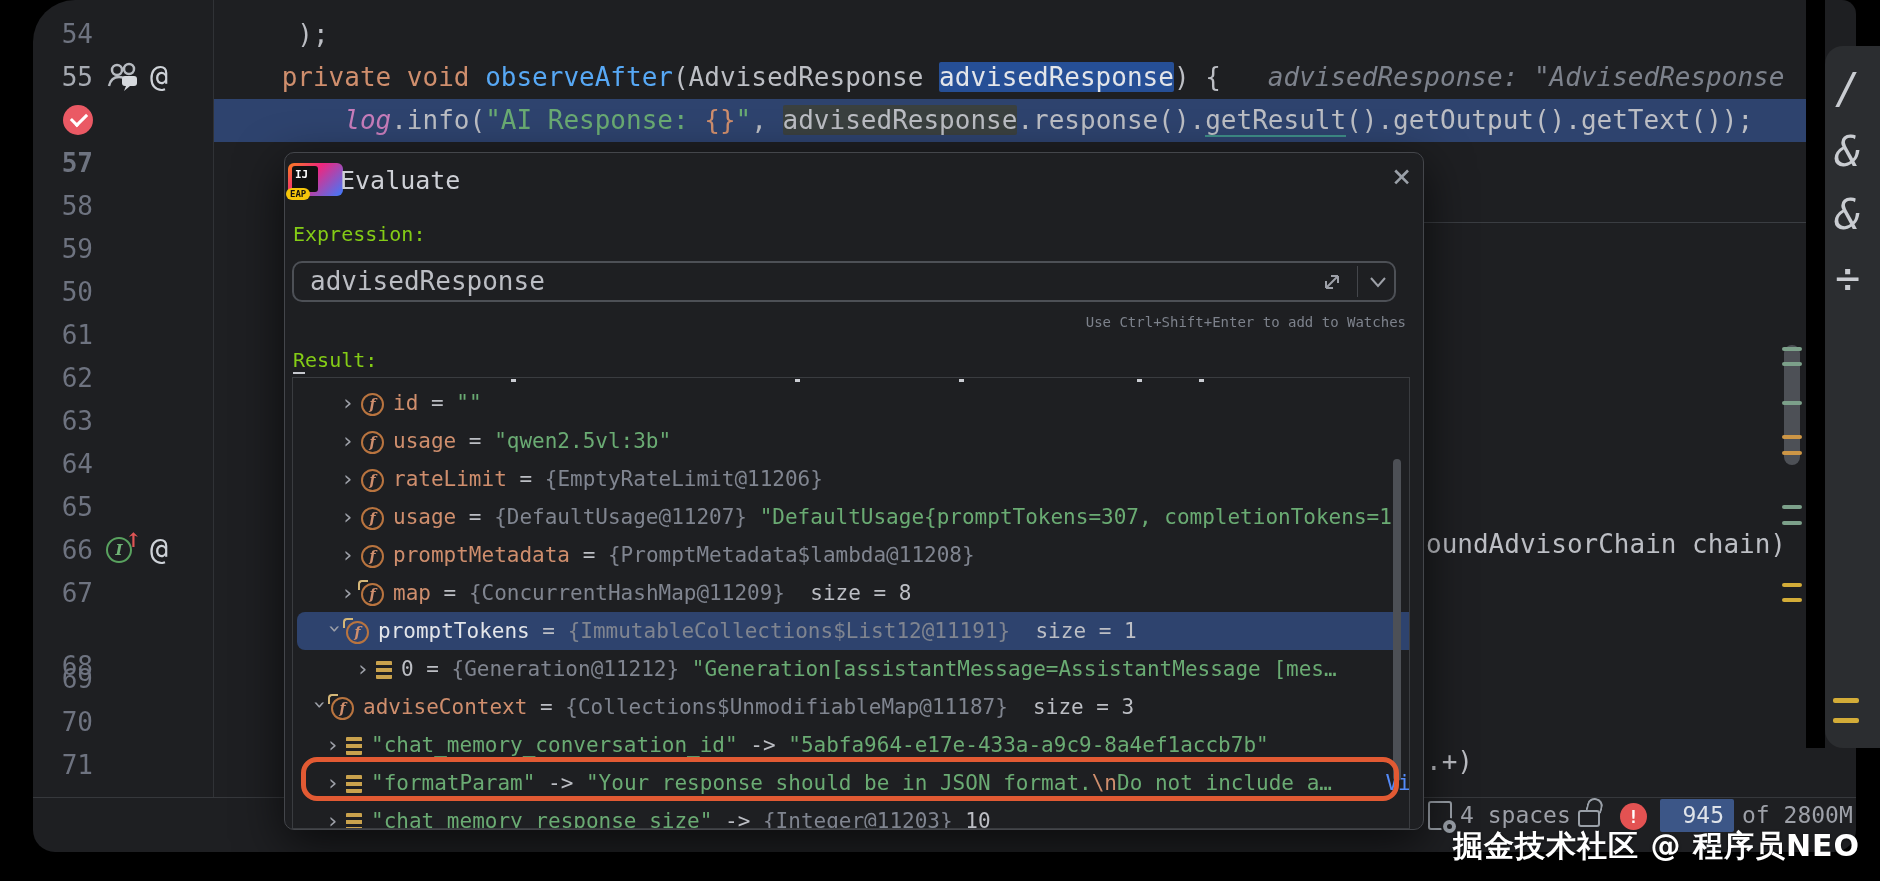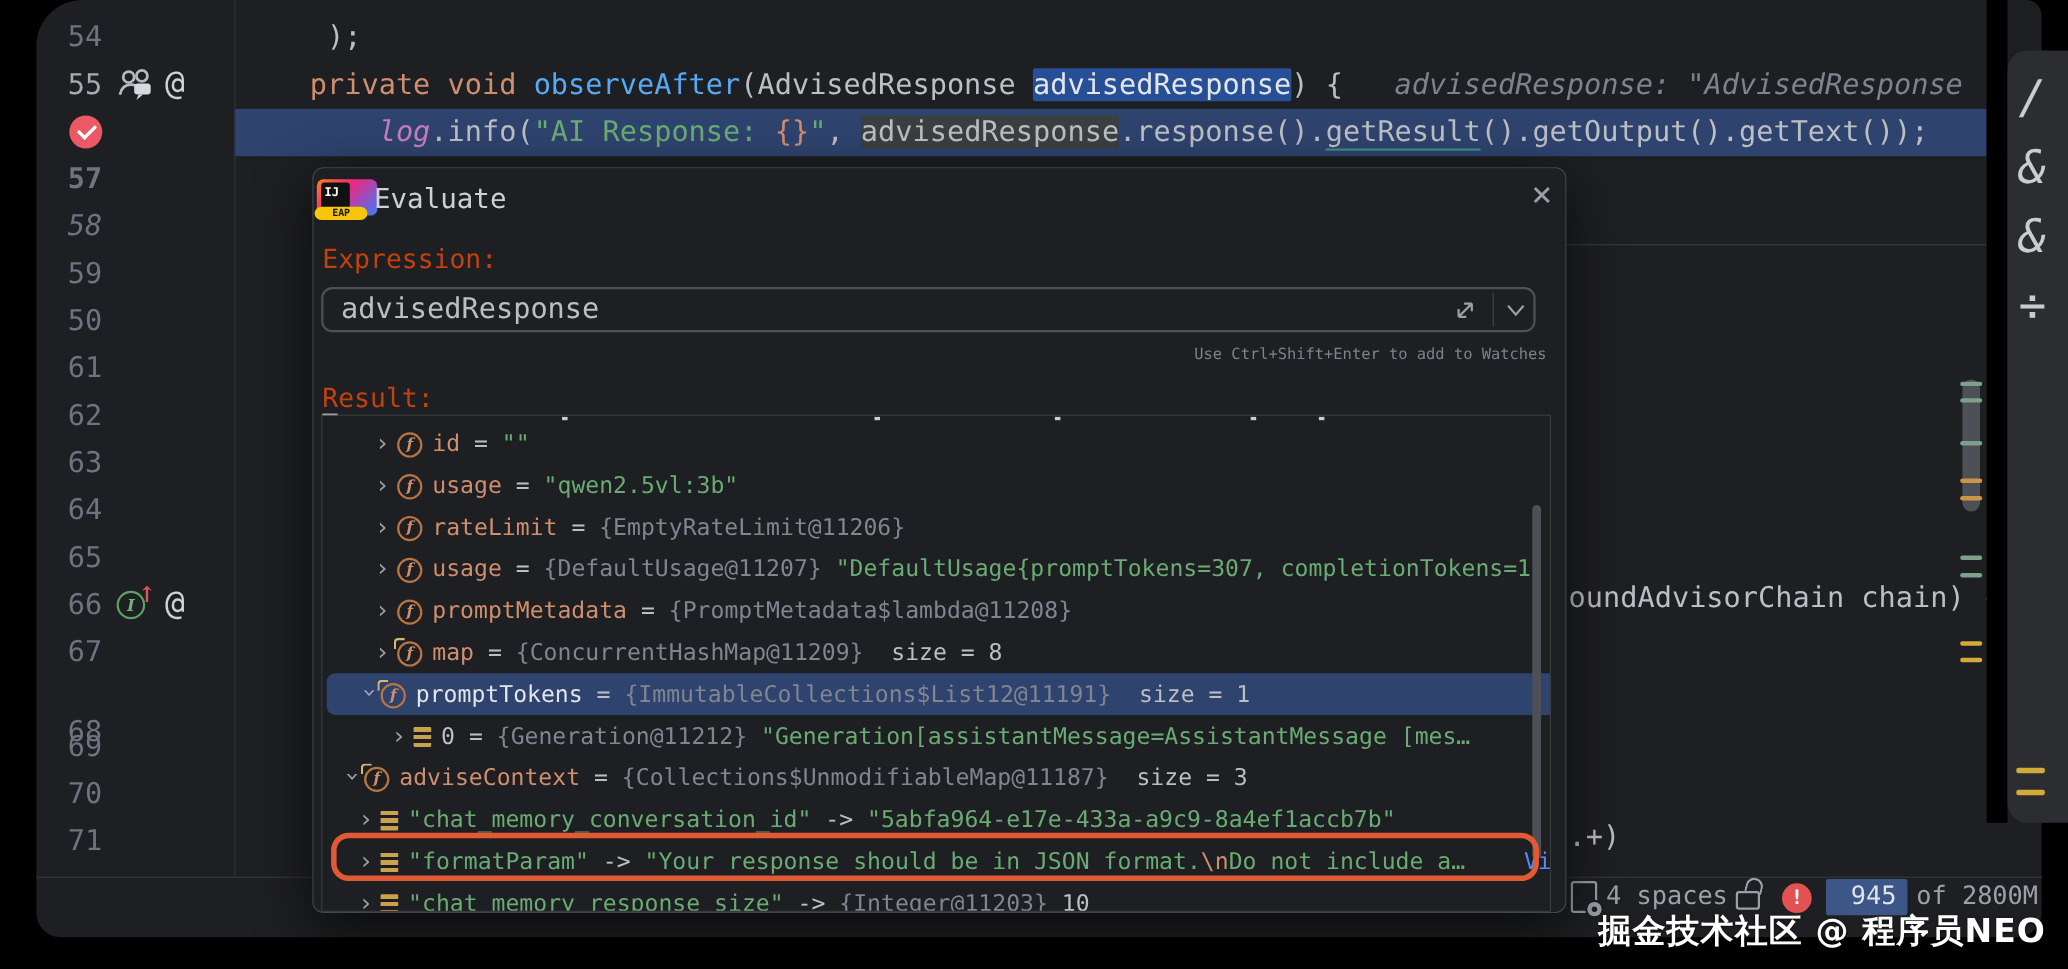--- a/index.html
+++ b/index.html
@@ -46,29 +46,29 @@
                  background:#9aa0a8;box-shadow:0 0 0 2px #1e1f22}
   .docicon .gear::after{content:"";position:absolute;left:4px;top:4px;width:5px;height:5px;border-radius:50%;background:#1e1f22}
   .lock .body{position:absolute;left:0;top:10px;width:18px;height:13px;border:2px solid #9aa0a8;border-radius:3px}
   .lock .shk{position:absolute;left:9px;top:-2px;width:12px;height:12px;border:2px solid #9aa0a8;
              border-bottom:none;border-radius:8px 8px 0 0;transform:rotate(14deg)}
   .errdot{width:27px;height:27px;border-radius:50%;background:#e35252;color:#fff;
           font-size:18px;font-weight:bold;text-align:center;line-height:27px}
   
   #dialog{left:284px;top:152px;width:1140px;height:678px;background:#1e1f22;
           border:1px solid #44464b;border-radius:10px;box-shadow:0 14px 48px rgba(0,0,0,.65);box-sizing:border-box}
-  .dlabel{color:#c2410c;font-size:24px}
+  .dlabel{color:#84cc16;font-size:20px}
   #dlgtitle{color:#ced0d6;font-size:25px}
   #closex{color:#9aa0a8;font-size:32px;line-height:32px;cursor:default}
   #ideaicon{width:55px;height:33px;border-radius:6px;
             background:linear-gradient(135deg,#fc801d 0%,#f0267e 40%,#3b7bff 100%)}
   #ideaicon .inner{position:absolute;left:4px;top:3px;width:26px;height:26px;background:#111;border-radius:3px;
                    color:#fff;font-size:11px;font-weight:bold;padding:2px 0 0 3px;box-sizing:border-box}
   #ideaicon .eap{position:absolute;left:-2px;bottom:-4px;background:#f5c60a;color:#111;
-                 font-size:9px;font-weight:bold;padding:1px 16px;border-radius:6px}
+                 font-size:9px;font-weight:bold;padding:1px 4px;border-radius:6px}
   #exprfield{left:292px;top:261px;width:1104px;height:41px;border:2px solid #4d5056;border-radius:10px;box-sizing:border-box}
   #exprtext{left:310px;top:261px;font-size:26px;line-height:41px;color:#bcbec4}
   #fielddiv{left:1357px;top:266px;width:1px;height:31px;background:#44464b}
   #hint{right:474px;top:314px;color:#7d828c;font-size:14px}
   .mn{border-bottom:2px solid #c6c8ce}
   
   #tree{left:292px;top:377px;width:1118px;height:452px;border:1px solid #3a3c40;box-sizing:border-box;overflow:hidden}
   .trow{position:absolute;left:0;width:1116px;height:38px;line-height:38px;font-size:21px;
         color:#bcbec4;white-space:pre}
   .trow.sel{background:#2e436e;border-radius:8px;width:1090px;left:4px}
@@ -108,21 +108,21 @@
         <path d="M3 24 q2 -9 10 -9 q5 0 7 3" fill="none" stroke="#b6bac0" stroke-width="2.5"></path>
         <rect x="16" y="14" width="15" height="10" rx="3" fill="#d6d9dd"></rect>
         <path d="M20 24 l-2 5 l6 -5 z" fill="#d6d9dd"></path>
       </svg>
     </div>
     <div class="abs aticon" style="left: 150px; top: 61px;">@</div>
     <div class="abs bp" style="left: 63px; top: 105px;">
       <div class="chk abs"></div>
     </div>
     <div class="abs gnum" style="left: 33px; top: 142px; font-weight: bold;">57</div>
-    <div class="abs gnum" style="left: 33px; top: 185px; font-style: italic;">58</div>
+    <div class="abs gnum" style="left: 33px; top: 185px;">58</div>
     <div class="abs gnum" style="left: 33px; top: 228px;">59</div>
     <div class="abs gnum" style="left: 33px; top: 271px;">50</div>
     <div class="abs gnum" style="left: 33px; top: 314px;">61</div>
     <div class="abs gnum" style="left: 33px; top: 357px;">62</div>
     <div class="abs gnum" style="left: 33px; top: 400px;">63</div>
     <div class="abs gnum" style="left: 33px; top: 443px;">64</div>
     <div class="abs gnum" style="left: 33px; top: 486px;">65</div>
     <div class="abs gnum" style="left: 33px; top: 529px;">66</div>
     <div class="abs impl" style="left: 106px; top: 537px;">I<span class="up">↑</span></div>
     <div class="abs aticon" style="left: 150px; top: 534px;">@</div>

